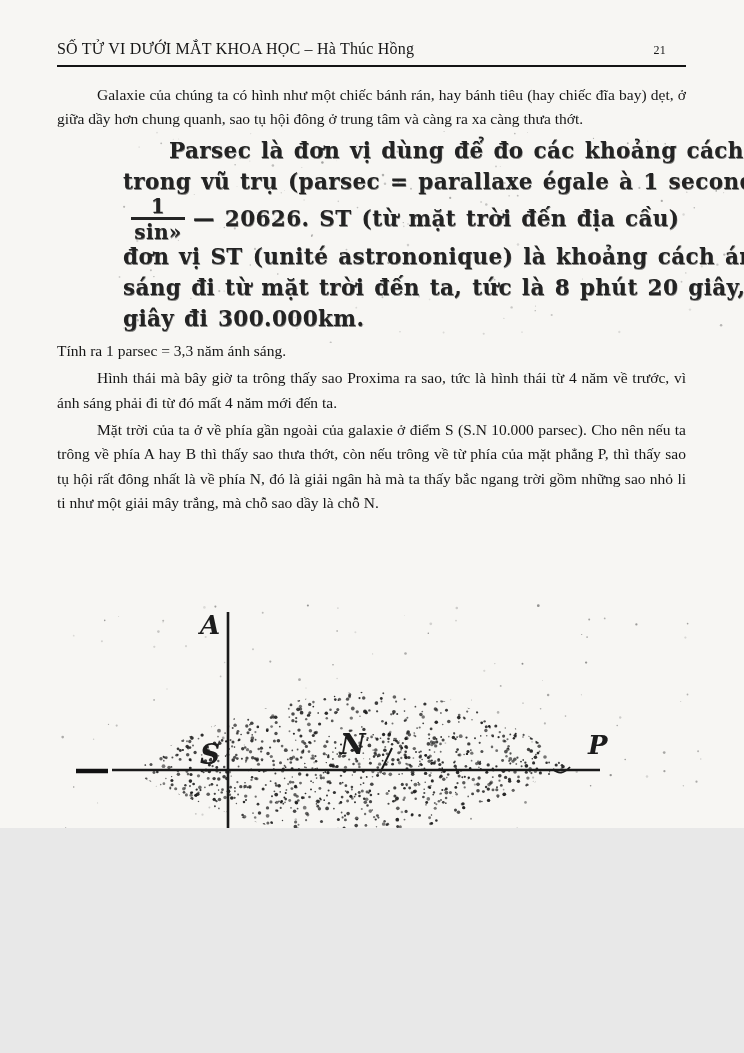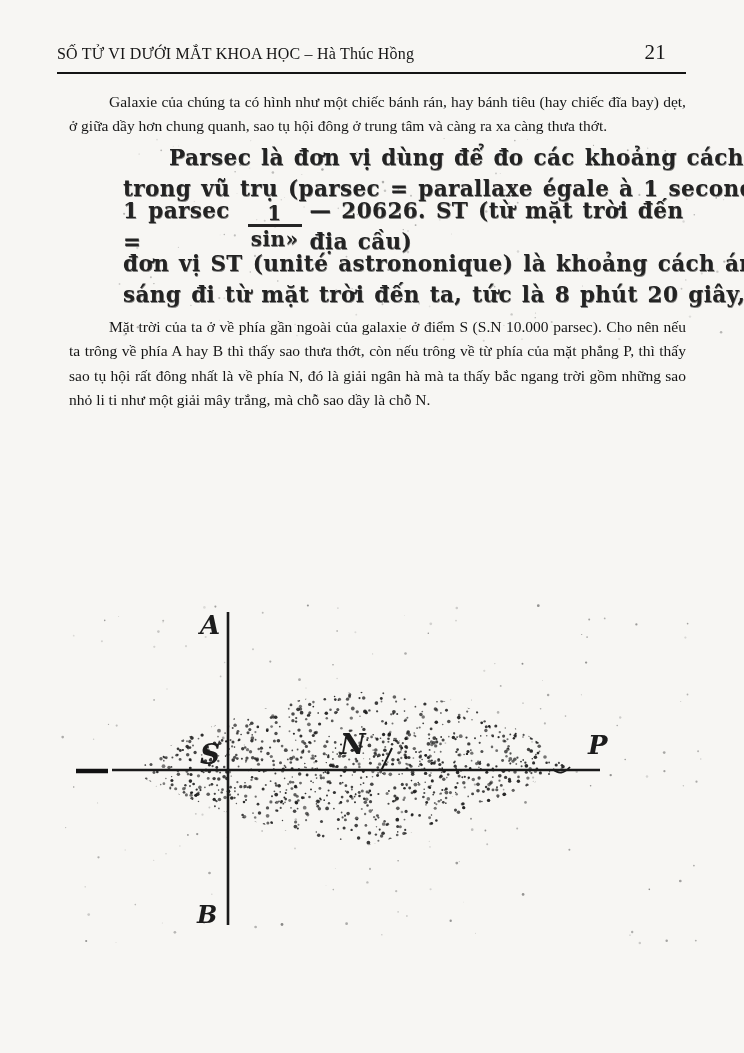--- a/index.html
+++ b/index.html
@@ -1,27 +1,27 @@
 <!DOCTYPE html>
 <html><head>
 <meta charset="utf-8">
 <style>
   html,body{margin:0;padding:0;background:#e8e8e8;}
   .page{
-    position:relative;width:744px;height:1053px;margin:0 auto;
+    position:relative;width:744px;height:828px;margin:0 auto;
     background:#f7f6f3;color:#161616;overflow:hidden;
     font-family:"Liberation Serif", serif;
   }
   .content{position:absolute;left:57px;top:40px;width:629px;}
   .page-header{display:flex;justify-content:space-between;align-items:baseline;
     font-size:16px;letter-spacing:0.2px;}
-  .page-header .pnum{font-size:21px;padding-right:20px;}
+  .page-header .pnum{font-size:12px;padding-right:20px;}
   .rule{border:none;border-top:2px solid #141414;margin:7px 0 0 0;}
   .bodytext{margin-top:16px;}
-  p.para{font-size:15.5px;line-height:24.4px;margin:0 0 3px 12px;
+  p.para{font-size:15.5px;line-height:24.4px;margin:0 0 3px 0;
     text-align:justify;text-align-last:left;}
   p.indent{text-indent:40px;}
   p.noindent{text-indent:0;}
 
   
   .inset{
     position:relative;margin:2px 0 5px 66px;width:606px;
     font-family:"DejaVu Serif", serif;font-weight:bold;
     font-size:21.5px;line-height:31px;color:#232323;
     letter-spacing:0.4px;word-spacing:2px;
@@ -205,32 +205,34 @@
             <circle cx="182.0" cy="197.6" r="0.79" fill="#1c1c1c" opacity="0.12"></circle>
             <circle cx="314.6" cy="168.4" r="0.87" fill="#1c1c1c" opacity="0.10"></circle>
             <circle cx="63.7" cy="8.0" r="0.48" fill="#1c1c1c" opacity="0.18"></circle>
             <circle cx="60.8" cy="18.0" r="0.71" fill="#1c1c1c" opacity="0.25"></circle>
             <circle cx="329.1" cy="0.4" r="0.56" fill="#1c1c1c" opacity="0.22"></circle>
             <circle cx="575.0" cy="178.6" r="1.20" fill="#1c1c1c" opacity="0.11"></circle>
           </svg>
         <div class="inset-line first">Parsec là đơn vị dùng để đo các khoảng cách lớn</div>
         <div class="inset-line">trong vũ trụ (parsec = parallaxe égale à 1 seconde)</div>
         <div class="formula-line">
-          <span>1 parsec =</span>
           <span class="frac">
             <span class="num">1</span>
             <span class="bar"></span>
             <span class="den">sin»</span>
           </span>
           <span class="formula-suffix">— 20626. ST (từ mặt trời đến địa cầu)</span>
         </div>
         <div class="inset-line">đơn vị ST (unité astrononique) là khoảng cách ánh</div>
         <div class="inset-line">sáng đi từ mặt trời đến ta, tức là 8 phút 20 giây, mỗi</div>
+        <div class="inset-line">giây đi 300.000km.</div>
       </section>
 
+      <p class="para noindent">Tính ra 1 parsec = 3,3 năm ánh sáng.</p>
+      <p class="para indent">Hình thái mà bây giờ ta trông thấy sao Proxima ra sao, tức là hình thái từ 4 năm về trước, vì ánh sáng phải đi từ đó mất 4 năm mới đến ta.</p>
       <p class="para indent">Mặt trời của ta ở về phía gần ngoài của galaxie ở điểm S (S.N 10.000 parsec). Cho nên nếu ta trông về phía A hay B thì thấy sao thưa thớt, còn nếu trông về từ phía của mặt phẳng P, thì thấy sao tụ hội rất đông nhất là về phía N, đó là giải ngân hà mà ta thấy bắc ngang trời gồm những sao nhỏ li ti như một giải mây trắng, mà chỗ sao dầy là chỗ N.</p>
     </main>
   </div>
 
   <figure class="figure">
     <svg class="diagram-svg" width="744" height="353" viewBox="0 600 744 353">
       <defs>
         <clipPath id="lensClip">
           <path d="M128 770
                    C 195 727, 280 697, 358 692

